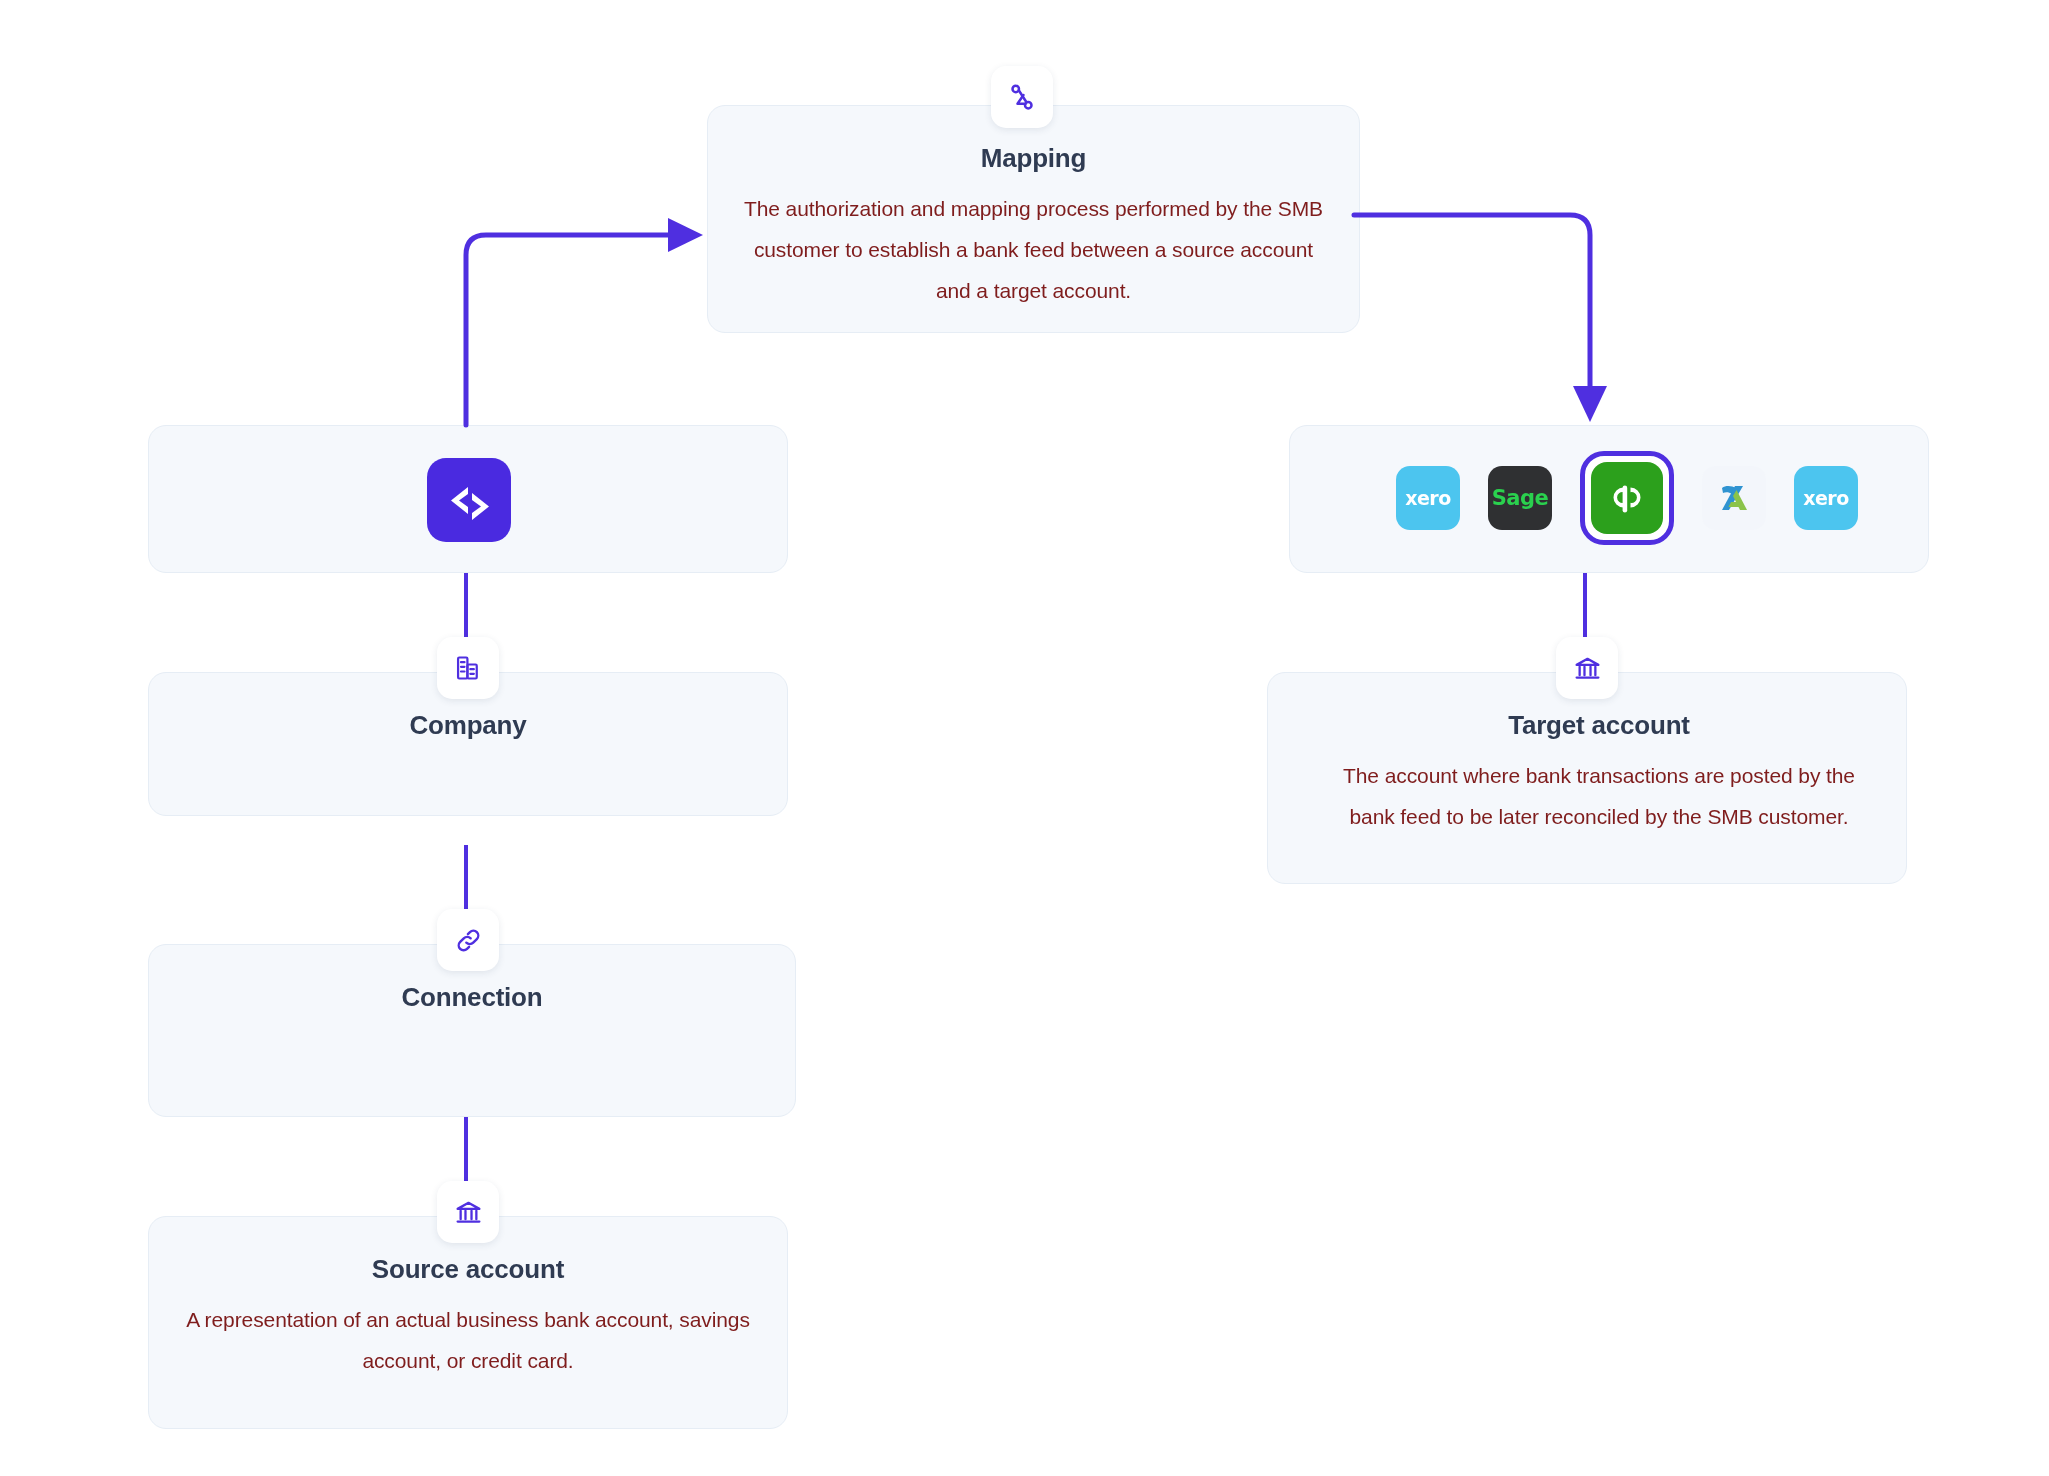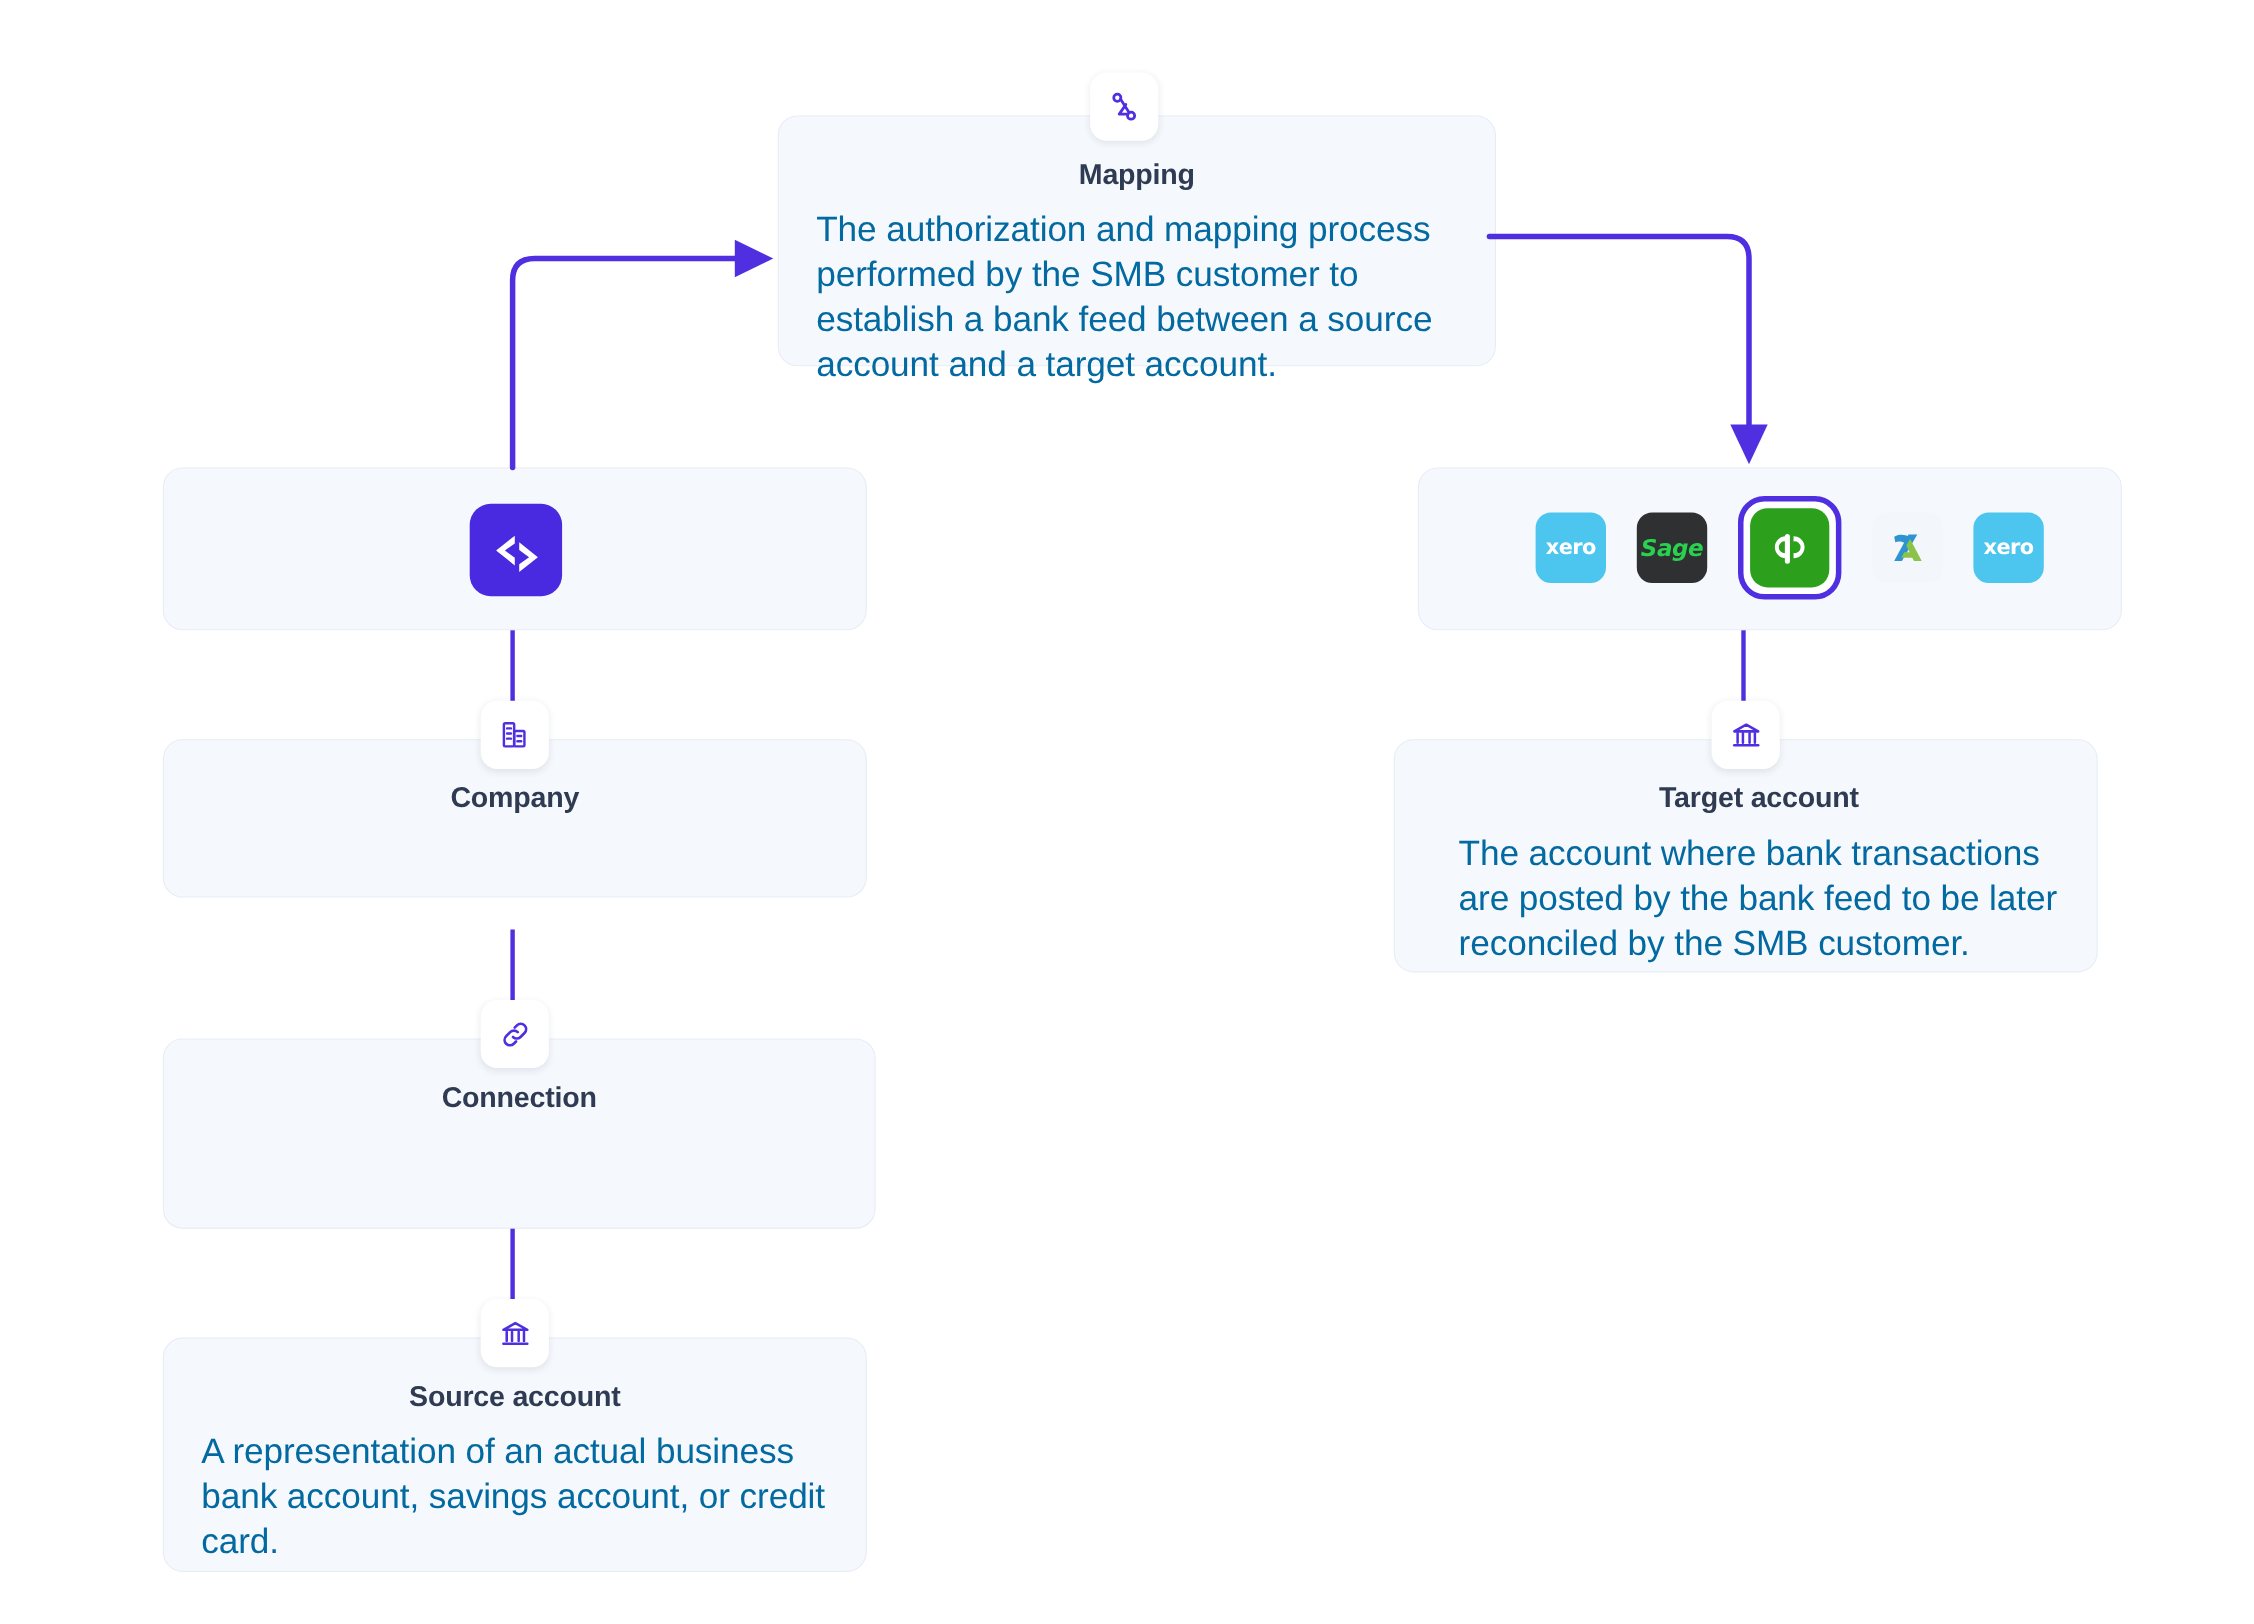--- a/index.html
+++ b/index.html
@@ -33,24 +33,24 @@
   }
   .card-title {
     text-align: center;
     font-size: 26px;
     font-weight: bold;
     color: #2f3b52;
     letter-spacing: -0.2px;
     margin: 0;
   }
   .card-desc {
-    text-align: left;
-    font-size: 32px;
+    text-align: center;
+    font-size: 21px;
     line-height: 41px;
-    color: #0369a1;
+    color: #7f1d1d;
     margin: 0;
     padding: 0 34px;
     letter-spacing: -0.1px;
   }
 
   
   .icon-badge {
     position: absolute;
     width: 62px;
     height: 62px;
@@ -110,21 +110,21 @@
   .plat-sage   { background: #2f3032; }
   .plat-qb     { background: #2ca01c; }
   .plat-fa     { background: #f3f6fb; }
   .plat-label {
     font-family: "DejaVu Sans", sans-serif;
     font-weight: bold;
     font-size: 19px;
     letter-spacing: -0.5px;
   }
   .xero-text { color: #ffffff; }
-  .sage-text { color: #2ad14e; font-size: 21px; font-style: italic; }
+  .sage-text { color: #2ad14e; font-size: 21px; }
 
   .plat-selected-wrap {
     width: 94px;
     height: 94px;
     border-radius: 24px;
     border: 5px solid #4f2fe0;
     background: #ffffff;
     display: flex;
     align-items: center;
     justify-content: center;

